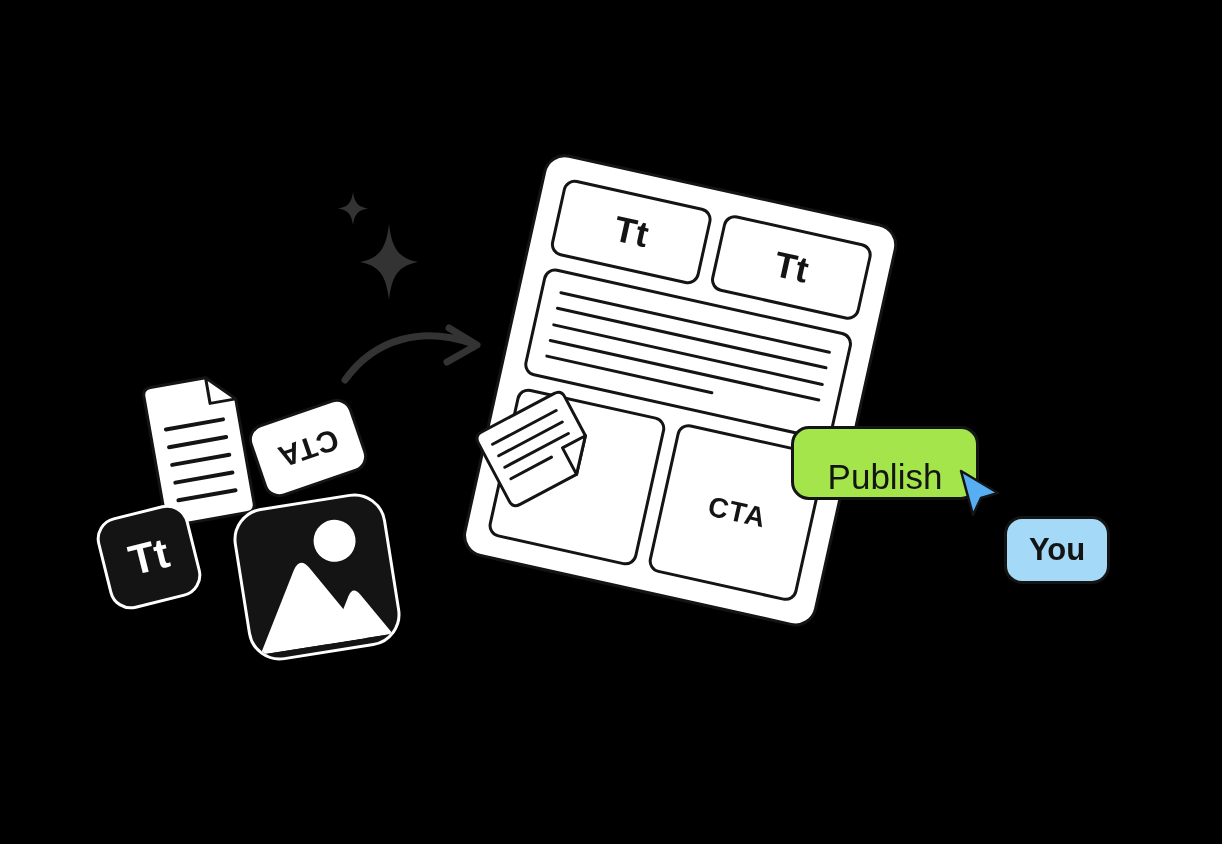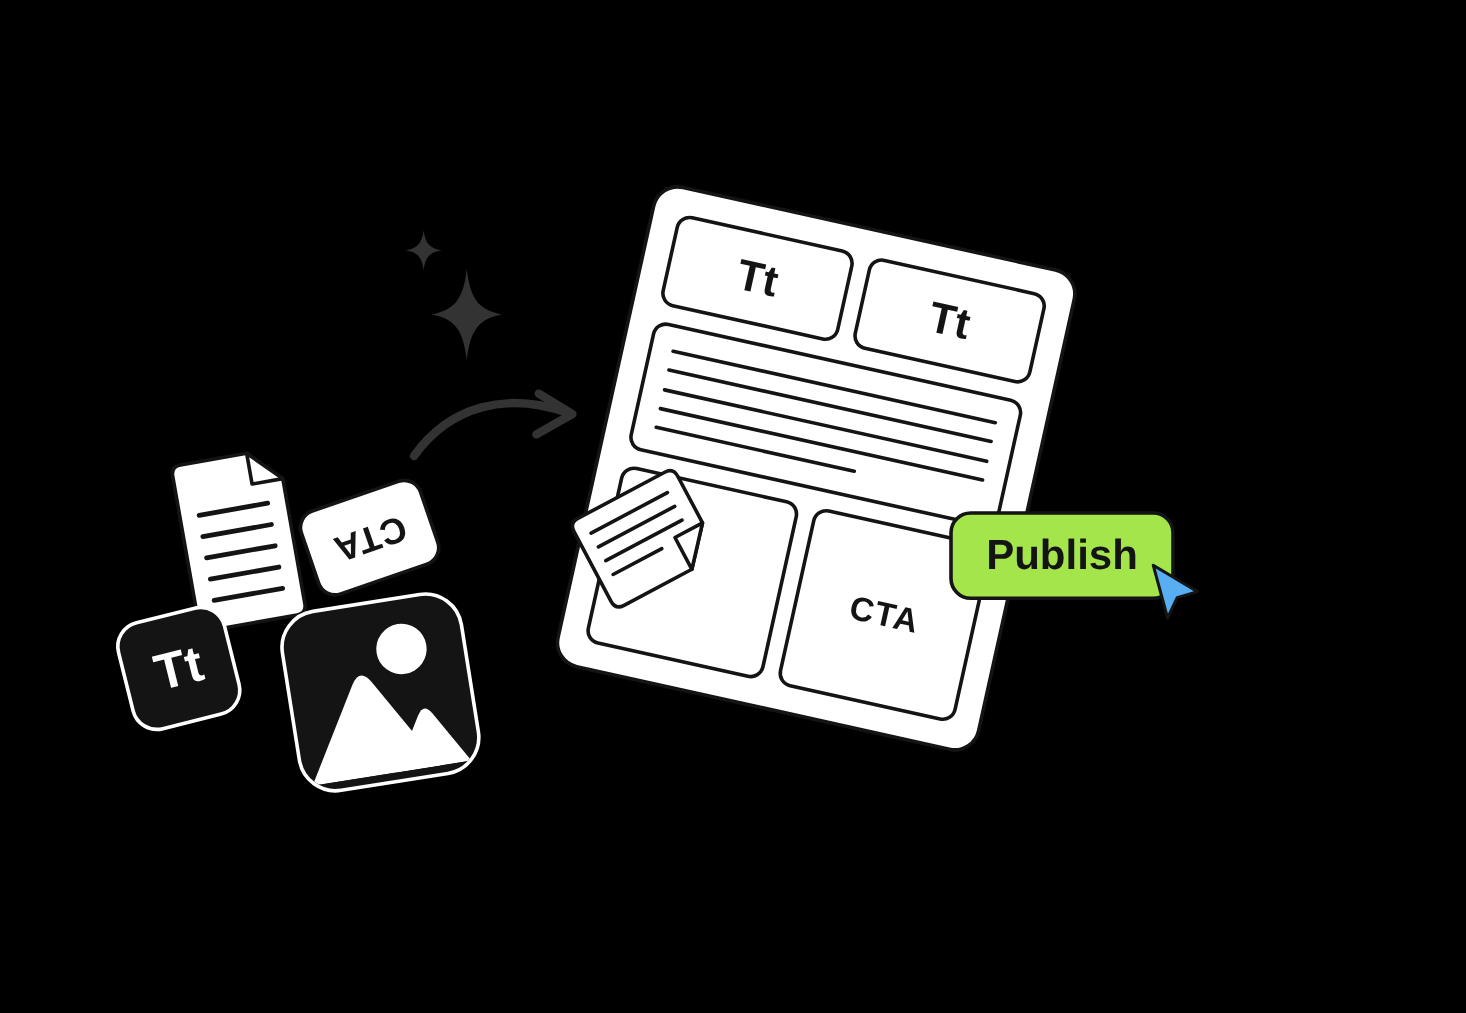--- a/index.html
+++ b/index.html
@@ -101,22 +101,22 @@
   }
 
   
   .publish {
     left: 791px; top: 426px;
     width: 188px; height: 74px;
     background: var(--green, #a3e54a);
     border: 3px solid var(--ink, #141414);
     border-radius: 18px;
     box-sizing: border-box;
-    display: flex; align-items: center; justify-content: center;
-    font-weight: 700; font-size: 35px;
+    display: flex; align-items: flex-end; justify-content: center;
+    font-weight: 400; font-size: 35px;
   }
   .you {
     left: 1004px; top: 516px;
     width: 106px; height: 68px;
     background: var(--blue, #a5d9f8);
     border: 3px solid var(--ink, #141414);
     border-radius: 18px;
     box-sizing: border-box;
     display: flex; align-items: center; justify-content: center;
     font-weight: 700; font-size: 31px;
@@ -202,14 +202,17 @@
   </svg>
 
   <div class="abs publish">
     <span>Publish</span>
   </div>
 
   <svg class="abs cursor" width="48" height="50" viewBox="0 0 48 50">
     <path d="M3 3 L40 25 L23 30 L15 47 Z" fill="var(--cursor_blue)" stroke="var(--ink)" stroke-width="2.5" stroke-linejoin="round"></path>
   </svg>
 
+  <div class="abs you">
+    <span>You</span>
+  </div>
 
 </div>
 
 </body></html>

